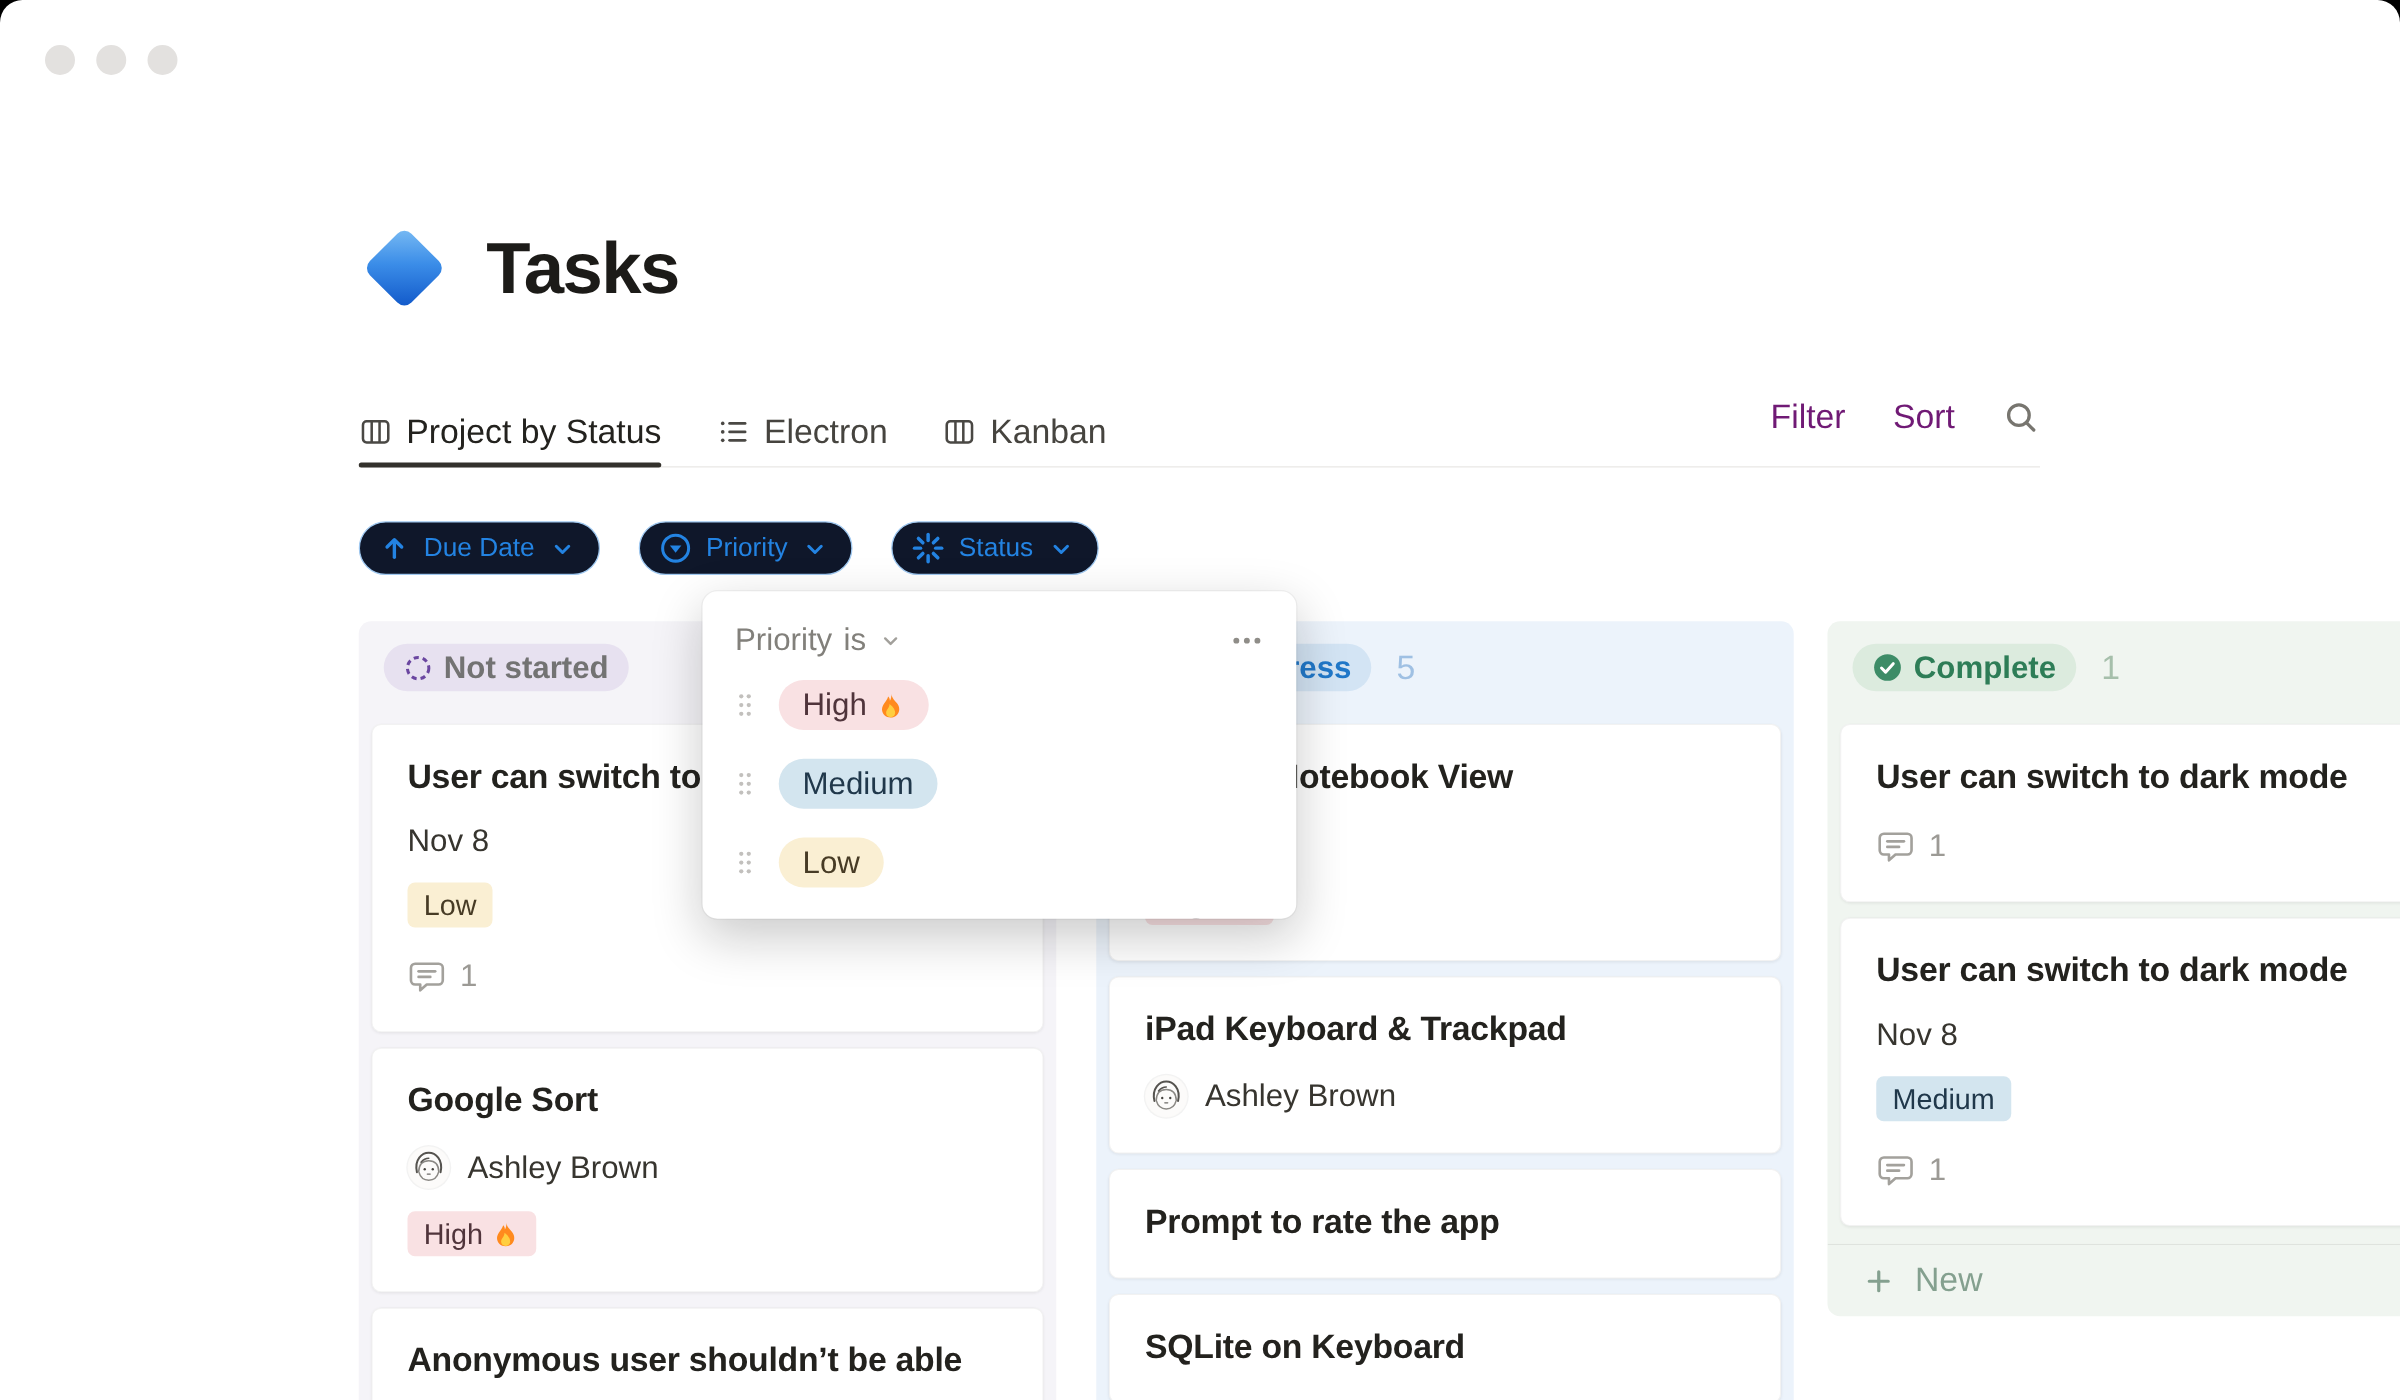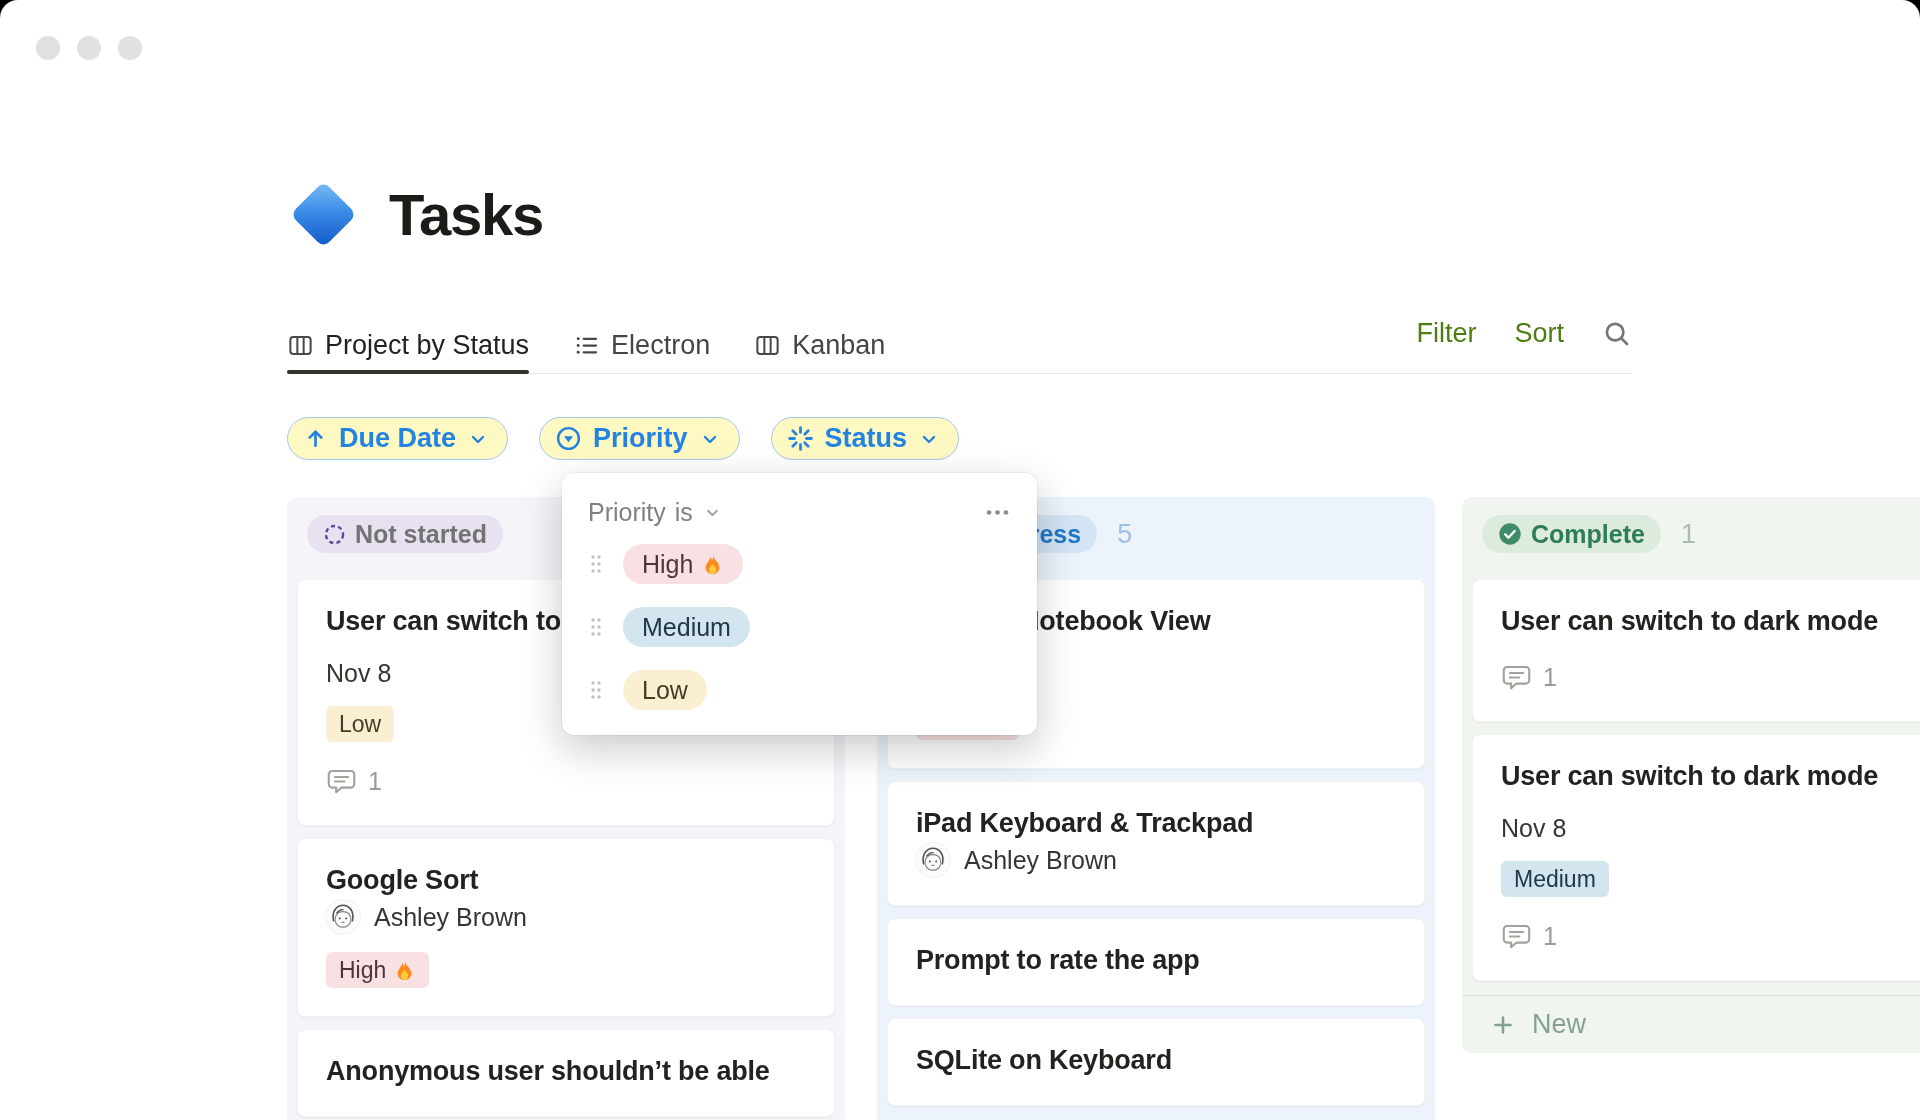--- a/index.html
+++ b/index.html
@@ -20,44 +20,44 @@
 
   
   .tabs-row{position:absolute;left:287px;top:318px;width:1345px;height:56px;
     border-bottom:1px solid #e9e8e5;display:flex;align-items:flex-start}
   .tabs{display:flex;gap:44px;height:100%}
   .tab{position:relative;display:flex;align-items:center;gap:11px;font-size:27px;font-weight:500;
     color:#46443f;background:none;border:none;font-family:inherit;cursor:pointer;padding:0}
   .tab.active{color:#23221e}
   .tab.active::after{content:'';position:absolute;left:0;right:0;bottom:-1px;height:4px;background:#33312c;border-radius:2px}
   .tab-actions{margin-left:auto;display:flex;align-items:center;gap:38px}
-  .link{font-size:27px;font-weight:500;color:#4d7c0f;cursor:pointer;text-decoration:none}
+  .link{font-size:27px;font-weight:500;color:#701a75;cursor:pointer;text-decoration:none}
   .search-btn{display:flex;align-items:center;cursor:pointer}
 
   
   .chips{position:absolute;left:287px;top:417px;display:flex;gap:31px}
   .chip{display:inline-flex;align-items:center;gap:10px;height:43px;padding:0 17px 0 14px;
-    border:1.5px solid #9fc8f0;border-radius:22px;color:#2383E2;font-size:27px;font-weight:700;
-    background:#fef9c3;cursor:pointer}
+    border:1.5px solid #9fc8f0;border-radius:22px;color:#2383E2;font-size:21px;font-weight:400;
+    background:#0f172a;cursor:pointer}
 
   
   .column{position:absolute;top:497px;width:558px;border-radius:10px;padding-top:16px}
   .col-not_started{left:287px;height:680px}
   .col-in_progress{left:877px;height:680px}
   .col-complete{left:1462px;height:556px}
   .col-header{margin:2px 20px 26px 20px;display:flex;align-items:center;gap:20px}
   .col-pill{display:inline-flex;align-items:center;gap:9px;height:38px;padding:0 16px;
     border-radius:19px;font-size:25px;font-weight:600;cursor:pointer}
   .col-count{font-size:27px}
   .cards{padding:0 10px}
   .card{background:#fff;border-radius:8px;border:1px solid rgba(15,15,15,.055);
     box-shadow:0 1px 2px rgba(15,15,15,.05);padding:24px 28px 28px;margin-bottom:12px;cursor:pointer}
   .card-title{font-size:27px;font-weight:600;color:#23221e;line-height:34px;letter-spacing:-.2px}
   .card-date{margin-top:20px;font-size:25px;color:#37352f;line-height:30px}
-  .assignee{margin-top:3px;display:flex;align-items:center;gap:14px;font-size:25px;color:#37352f}
+  .assignee{margin-top:20px;display:flex;align-items:center;gap:14px;font-size:25px;color:#37352f}
   .avatar{width:34px;height:34px;border-radius:50%;background:#faf9f7;box-shadow:0 0 0 1px rgba(0,0,0,.05);
     display:flex;align-items:center;justify-content:center;overflow:hidden}
   .tags{margin-top:18px;display:flex;gap:10px}
   .tag{display:inline-flex;align-items:center;gap:7px;height:36px;padding:0 13px;border-radius:6px;
     font-size:23px;font-weight:500}
   .comments{margin-top:24px;display:flex;align-items:center;gap:11px;font-size:25px;color:#9c9a95}
   .card.peek .card-title{padding-left:104px}
   .card.peek .tags{margin-top:66px}
   .col-footer{position:absolute;left:0;right:0;bottom:0;height:58px;border-top:1px solid rgba(55,53,47,.09);
     display:flex;align-items:center;gap:15px;padding-left:27px;font-size:27px;font-weight:500;

